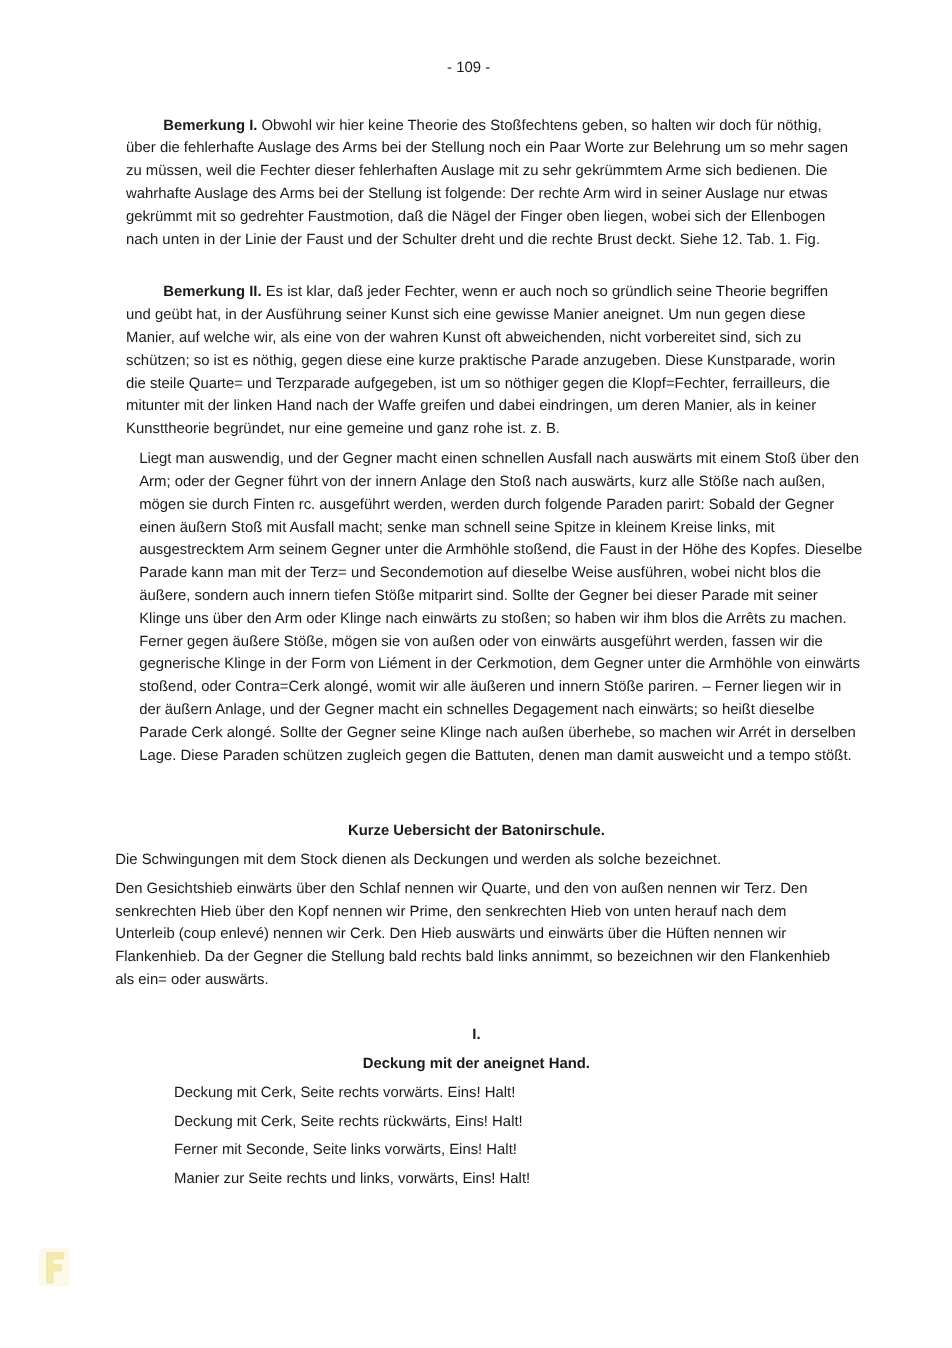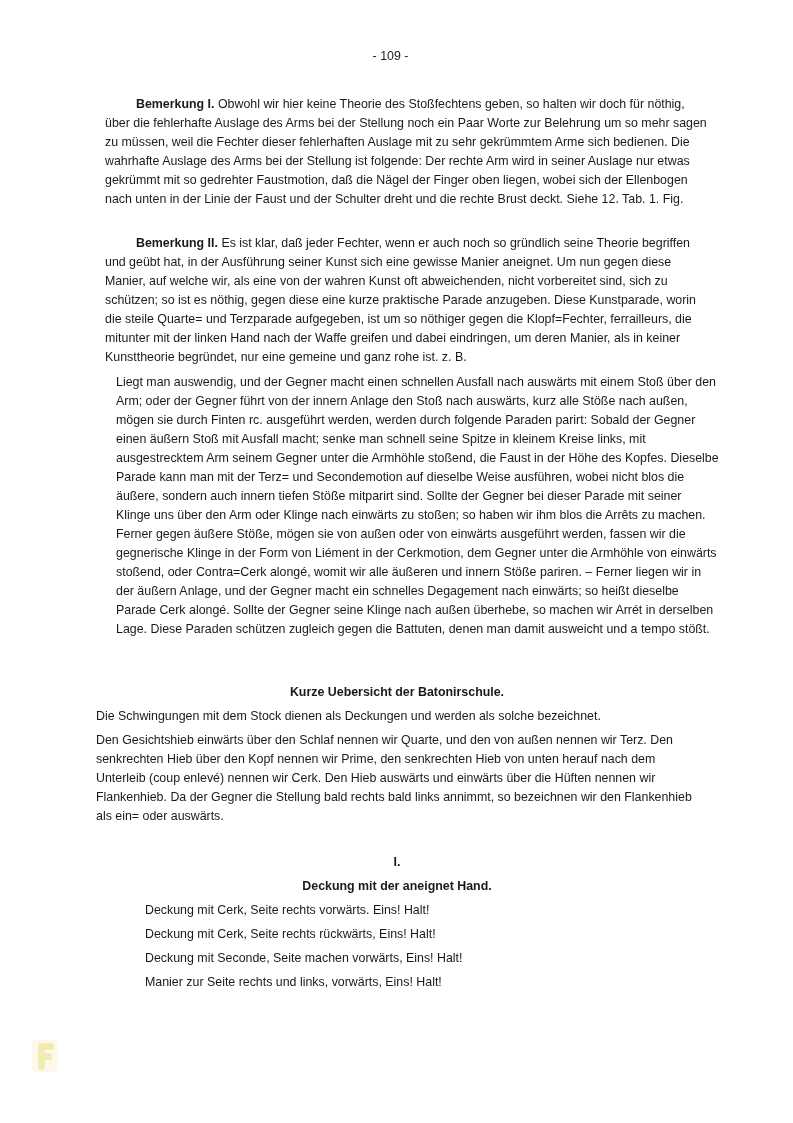--- a/index.html
+++ b/index.html
@@ -93,21 +93,21 @@
 <div class="block" style="top:731px;">
   <p class="para">Den Gesichtshieb einwärts über den Schlaf nennen wir Quarte, und den von außen nennen wir Terz. Den senkrechten Hieb über den Kopf nennen wir Prime, den senkrechten Hieb von unten herauf nach dem Unterleib (coup enlevé) nennen wir Cerk. Den Hieb auswärts und einwärts über die Hüften nennen wir Flankenhieb. Da der Gegner die Stellung bald rechts bald links annimmt, so bezeichnen wir den Flankenhieb als ein= oder auswärts.</p>
 </div>
 
 <h3 class="heading" style="top:853px; font-size:12.4px;">I.</h3>
 <h3 class="heading" style="top:877px; font-size:12.4px;">Deckung mit der aneignet Hand.</h3>
 
 <ul class="drill-list" style="top:901px;">
   <li>Deckung mit Cerk, Seite rechts vorwärts. Eins! Halt!</li>
   <li>Deckung mit Cerk, Seite rechts rückwärts, Eins! Halt!</li>
-  <li>Deckung mit Seconde, Seite machen vorwärts, Eins! Halt!</li>
+  <li>Ferner mit Seconde, Seite links vorwärts, Eins! Halt!</li>
   <li>Manier zur Seite rechts und links, vorwärts, Eins! Halt!</li>
 </ul>
 
 <div class="logo">
   <svg width="30" height="36" viewBox="0 0 30 36">
     <rect x="2" y="2" width="26" height="32" rx="4" fill="#fbf8e6" opacity="0.8"></rect>
     <path d="M9 6 H23 V11 H14 V16 H21 V21 H14 V31 H9 Z" fill="#f3ecb0" stroke="#ece2a0" stroke-width="0.8"></path>
   </svg>
 </div>
 

